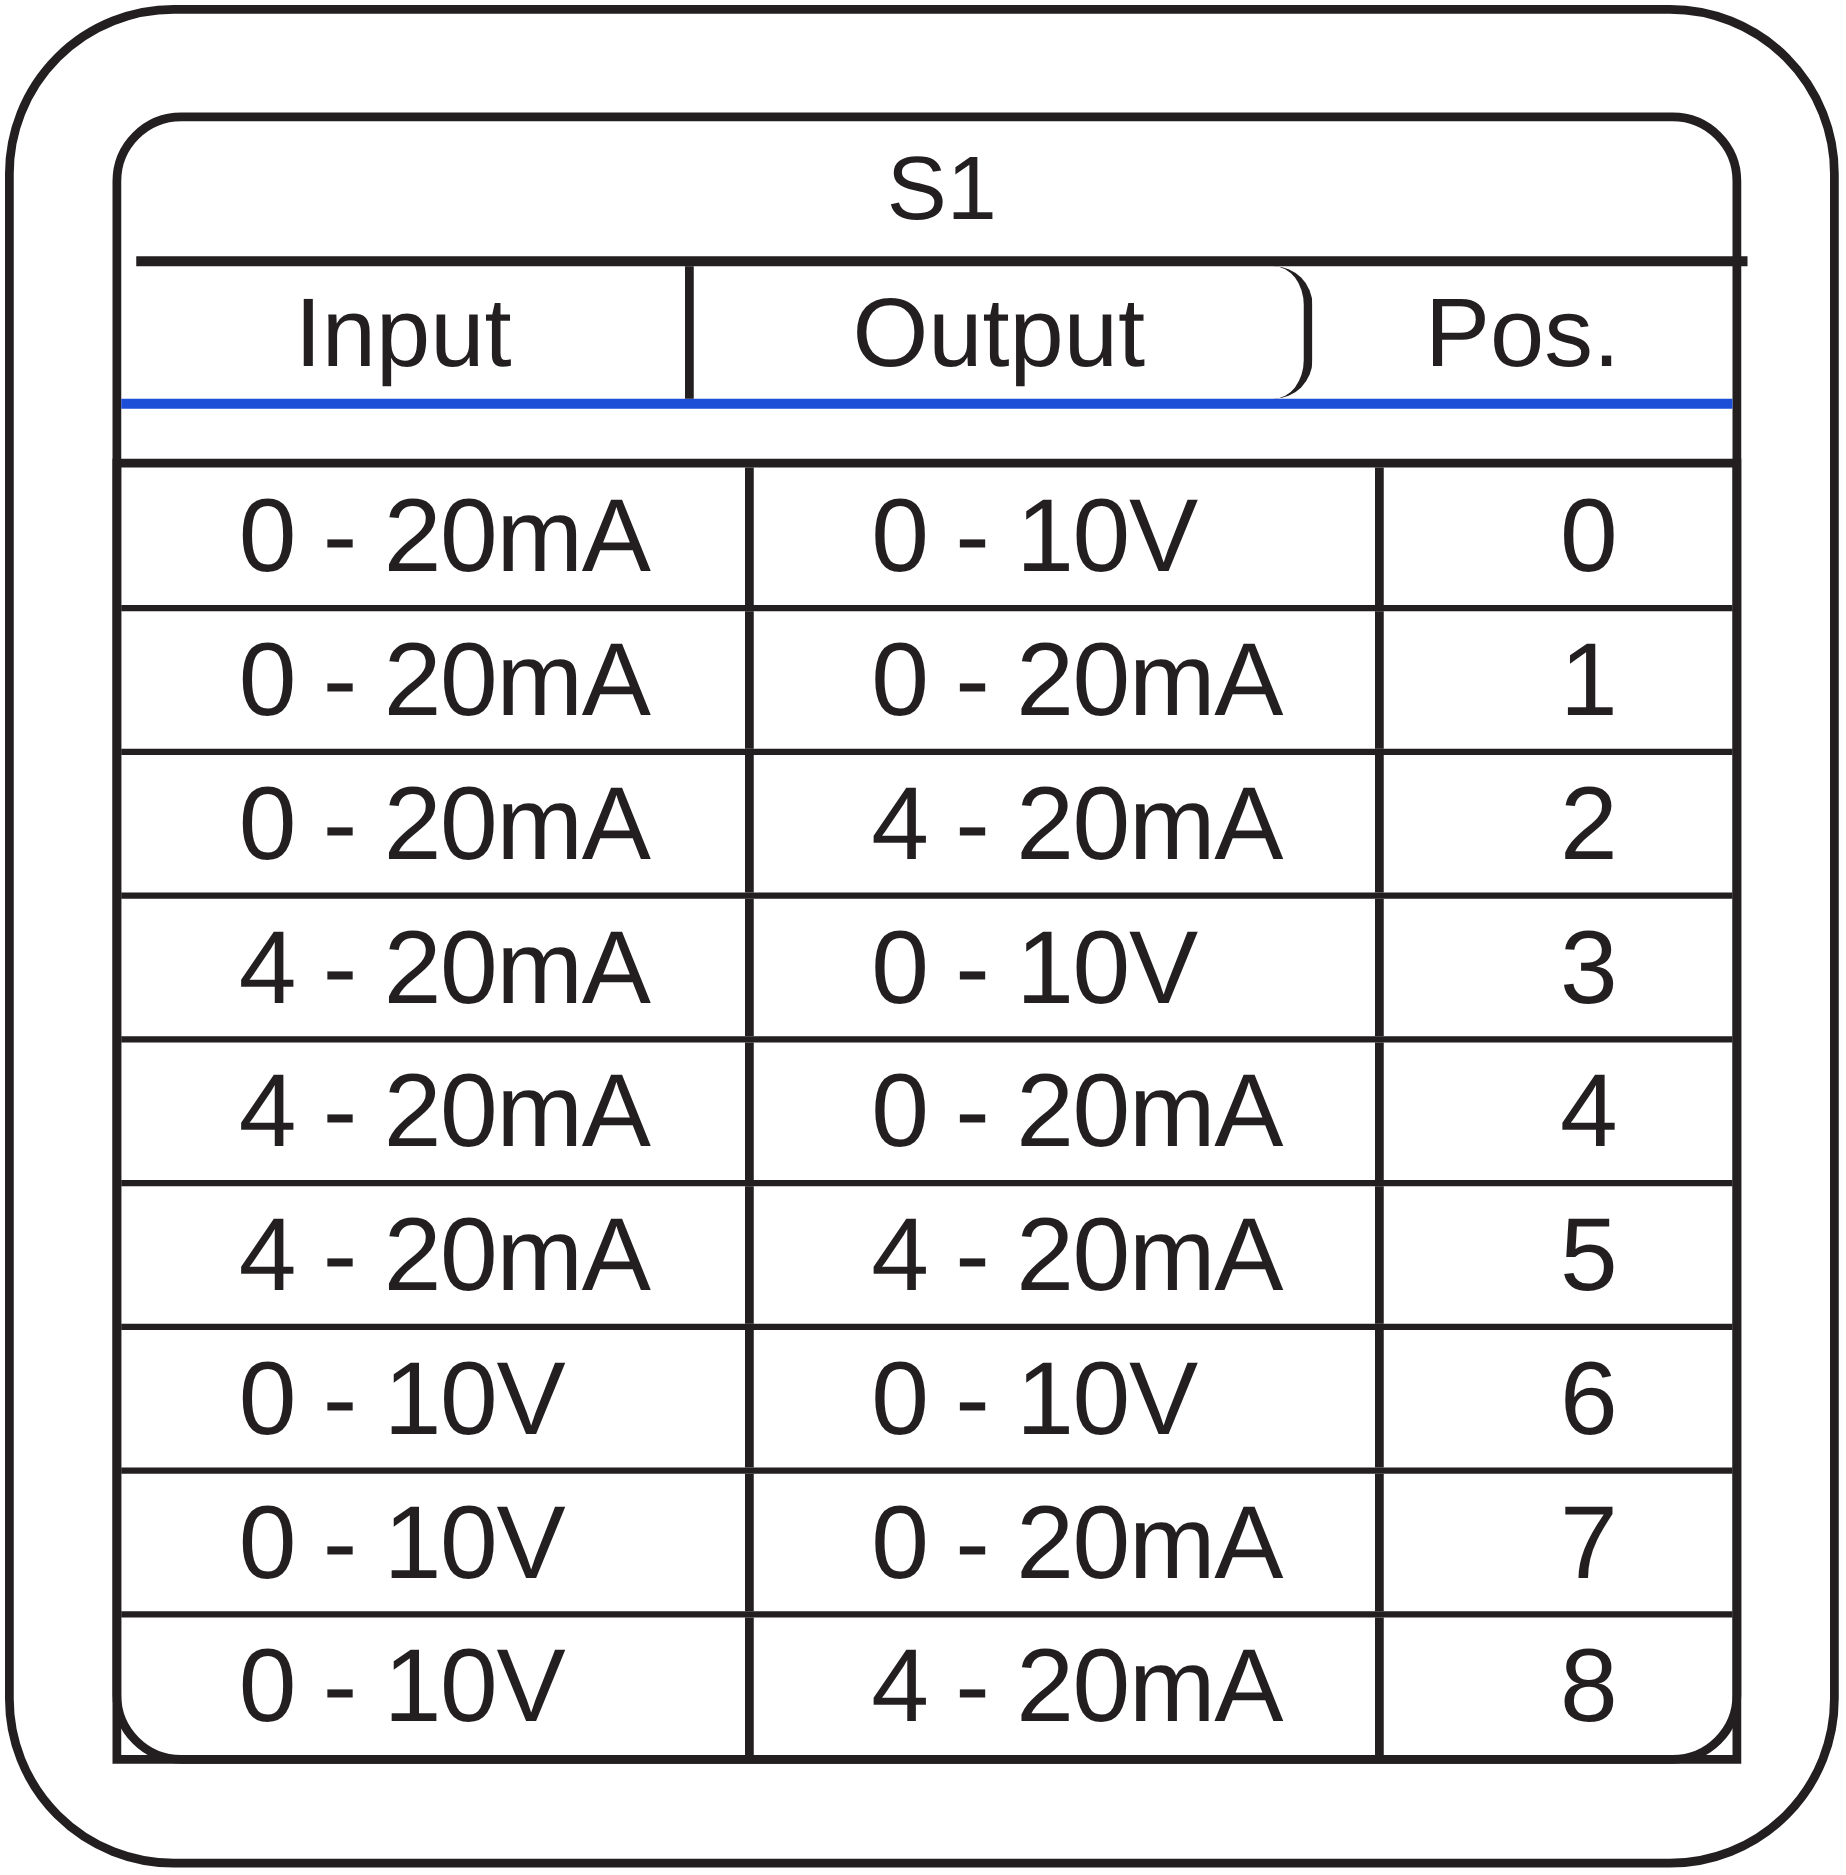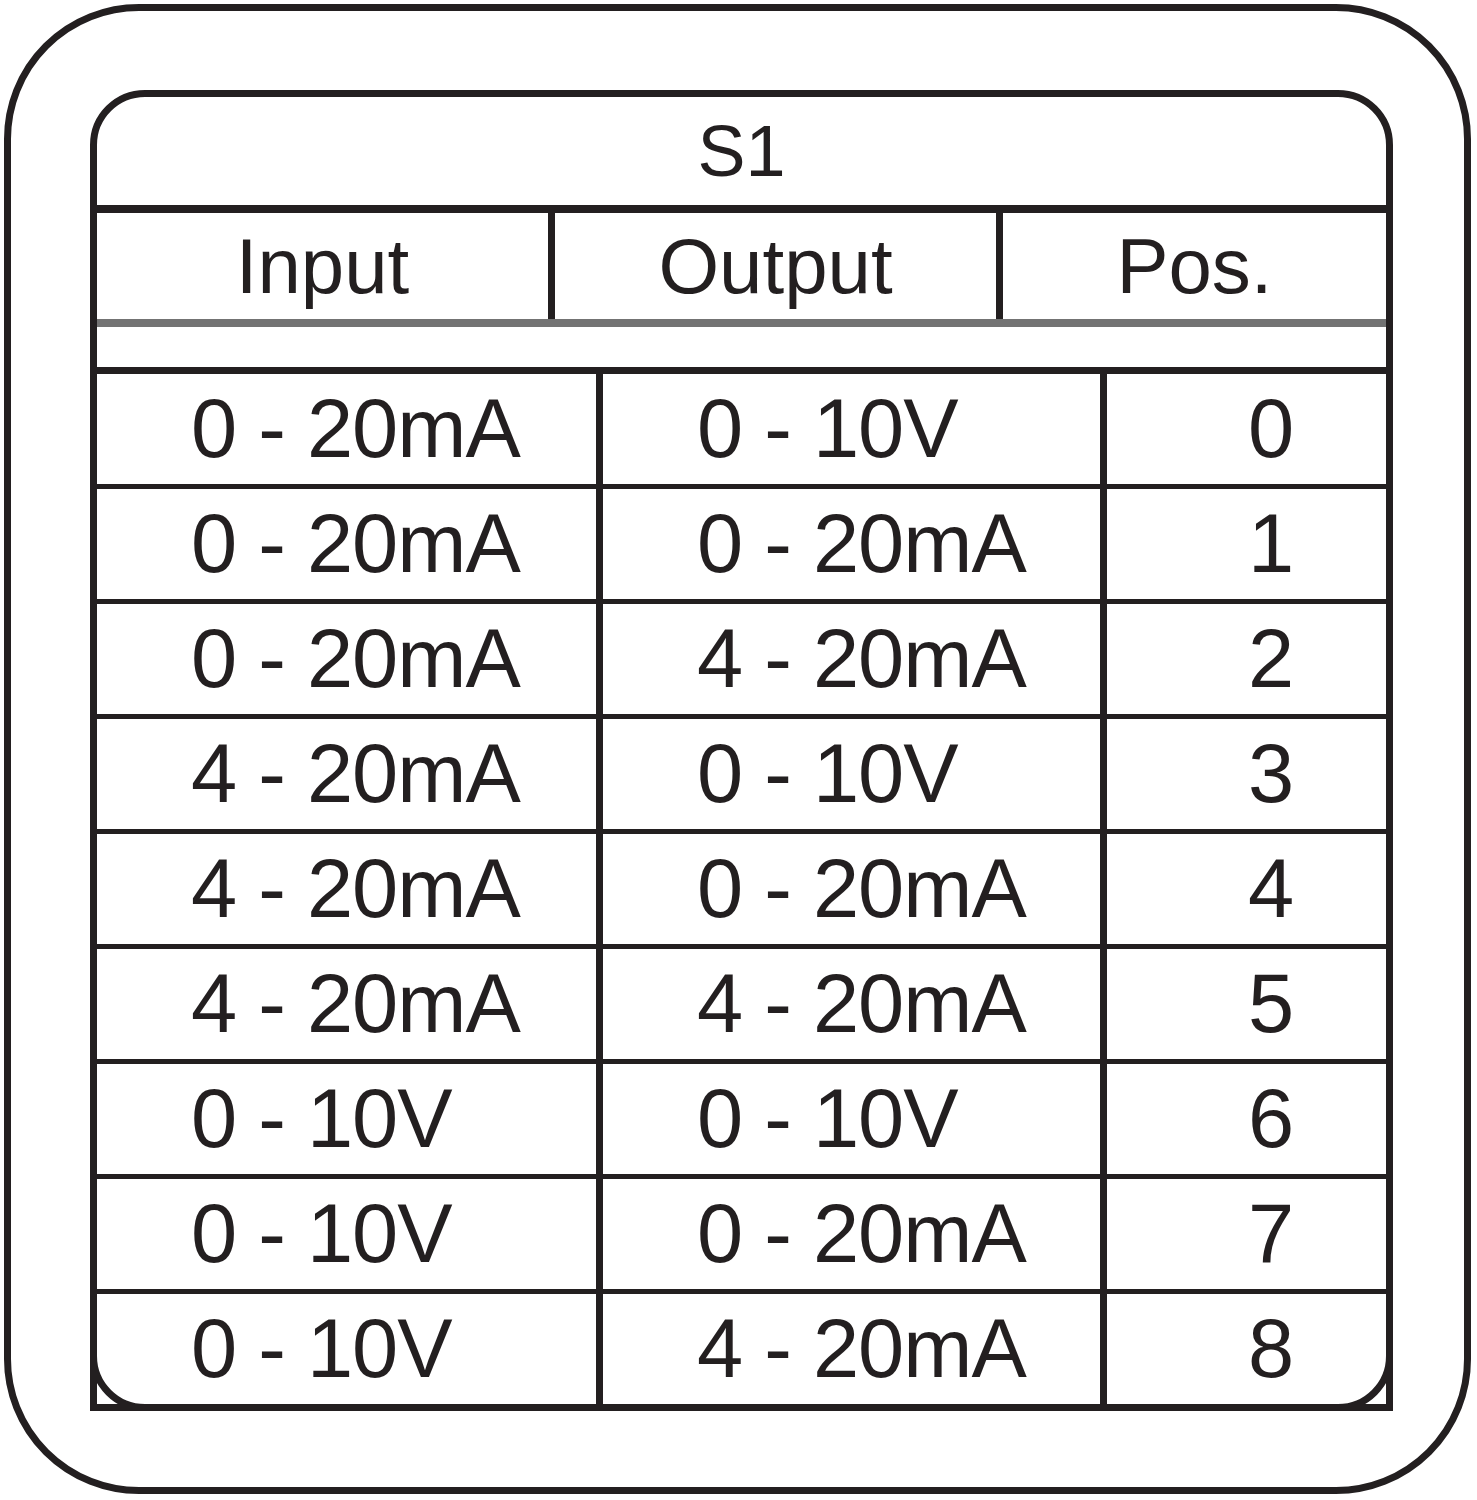--- a/index.html
+++ b/index.html
@@ -22,40 +22,40 @@
   .inner-frame {
     position:absolute;
     left:90px; top:90px;
     width:1303px; height:1321px;
     box-sizing:border-box;
     border:7px solid #231f20;
     border-radius:55px;
   }
   .title-row {
     position:absolute;
-    left:0; top:0; width:100%; height:108px;
+    left:12px; top:0; width:100%; height:108px;
     border-bottom:8px solid #231f20;
     display:flex; align-items:center; justify-content:center;
     font-size:72px;
     letter-spacing:0px;
     text-align:center;
   }
   .header-row {
     position:absolute;
     left:0; top:116px; width:100%; height:106px;
-    border-bottom:8px solid #737373;
+    border-bottom:8px solid #1d4ed8;
     display:flex;
   }
   .hcell {
     box-sizing:border-box;
     display:flex; align-items:center; justify-content:center;
     font-size:78px;
   }
   .hcell.h1 { width:458px; border-right:7px solid #231f20; }
-  .hcell.h2 { width:448px; border-right:7px solid #231f20; }
+  .hcell.h2 { width:495px; border-right:7px solid #231f20;border-radius:31px; }
   .hcell.h3 { flex:1; }
   
   .data-table {
     position:absolute;
     left:-7px; right:-7px; top:270px; bottom:-7px;
     box-sizing:border-box;
     border:7px solid #231f20;
     display:flex; flex-direction:column;
     background:transparent;
   }

